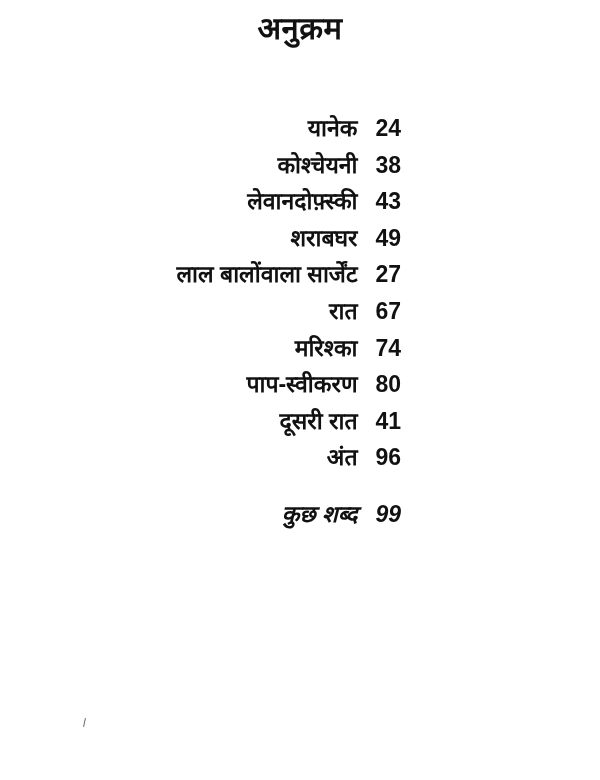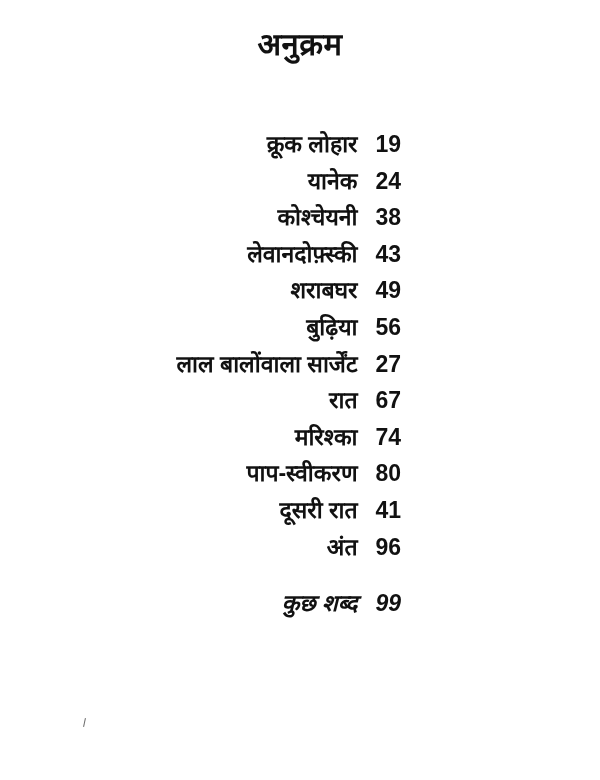--- a/index.html
+++ b/index.html
@@ -20,21 +20,21 @@
     height: 780px;
     position: relative;
     box-sizing: border-box;
   }
   .page-title {
     text-align: center;
     font-size: 31px;
     font-weight: 700;
     letter-spacing: 0.5px;
     margin: 0;
-    padding-top: 22px;
+    padding-top: 6px;
     font-family: "Liberation Sans", "DejaVu Sans", sans-serif;
   }
   .toc {
     margin-top: 62px;
     width: 100%;
   }
   .toc-table {
     border-collapse: collapse;
     margin: 0 auto;
   }
@@ -80,42 +80,34 @@
 <body>
 
 <div class="page">
 
   <h1 class="page-title">अनुक्रम</h1>
 
   <div class="toc">
     <table class="toc-table">
       <tbody>
         <tr class="toc-row">
-          <td class="toc-entry">क्रूक लोहार</td>
-          <td class="toc-page">19</td>
-        </tr>
-        <tr class="toc-row">
           <td class="toc-entry">यानेक</td>
           <td class="toc-page">24</td>
         </tr>
         <tr class="toc-row">
           <td class="toc-entry">कोश्चेयनी</td>
           <td class="toc-page">38</td>
         </tr>
         <tr class="toc-row">
           <td class="toc-entry">लेवानदोफ़्स्की</td>
           <td class="toc-page">43</td>
         </tr>
         <tr class="toc-row">
           <td class="toc-entry">शराबघर</td>
           <td class="toc-page">49</td>
-        </tr>
-        <tr class="toc-row">
-          <td class="toc-entry">बुढ़िया</td>
-          <td class="toc-page">56</td>
         </tr>
         <tr class="toc-row">
           <td class="toc-entry">लाल बालोंवाला सार्जेंट</td>
           <td class="toc-page">27</td>
         </tr>
         <tr class="toc-row">
           <td class="toc-entry">रात</td>
           <td class="toc-page">67</td>
         </tr>
         <tr class="toc-row">

